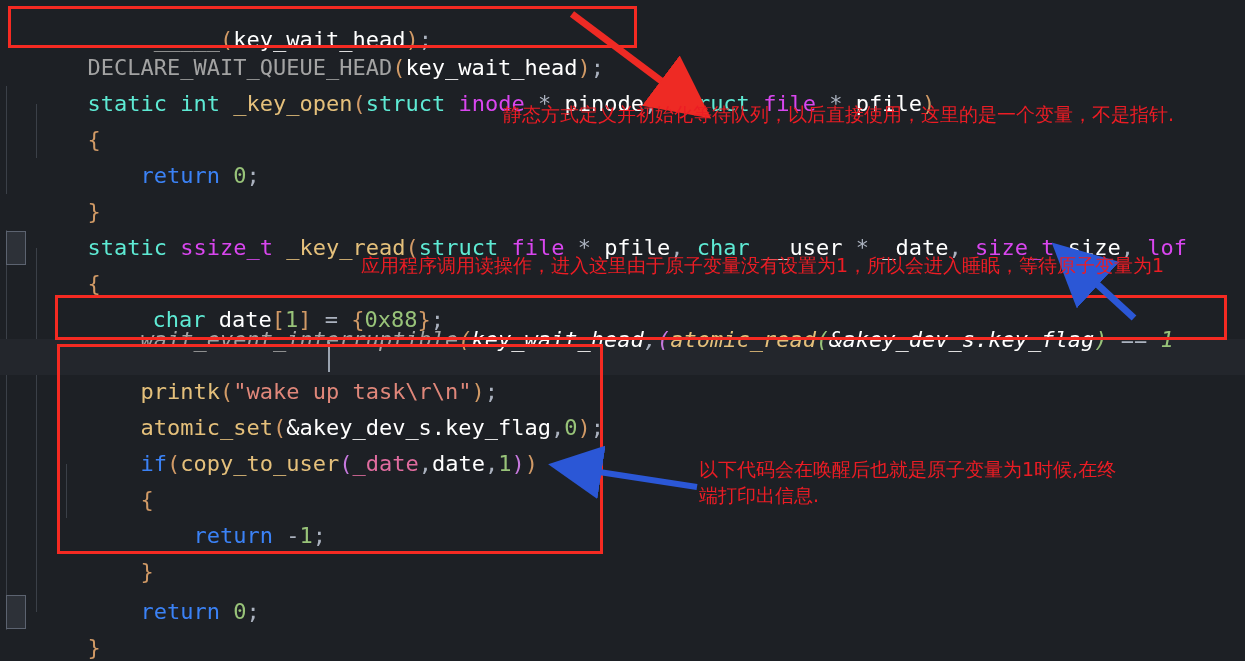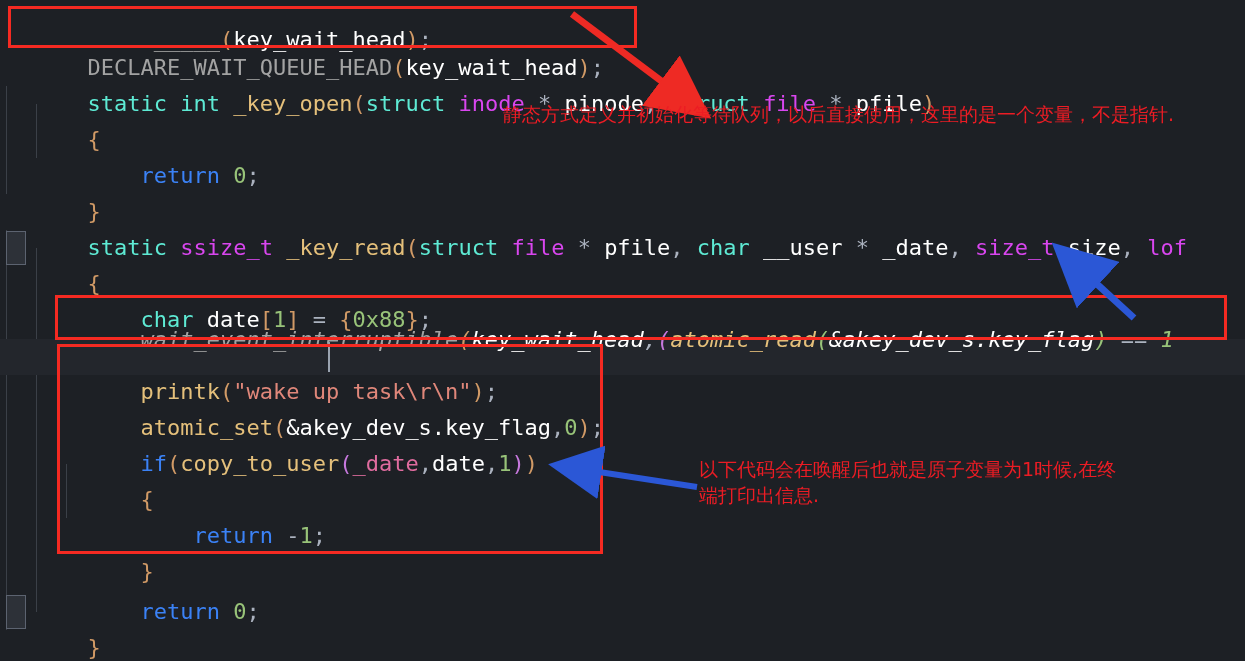--- a/index.html
+++ b/index.html
@@ -138,21 +138,21 @@
     <div class="ln" style="position:absolute;top:194px;left:0;">
       <span class="kw">static</span> <span class="typ">ssize_t</span> <span class="fn">_key_read</span><span class="par">(</span><span class="kw">struct</span> <span class="typ">file</span> <span class="op">*</span> <span class="var">pfile</span><span class="op">,</span> <span class="kw">char</span> <span class="var">__user</span> <span class="op">*</span> <span class="var">_date</span><span class="op">,</span> <span class="typ">size_t</span> <span class="var">size</span><span class="op">,</span> <span class="typ">lof</span>
     </div>
 
     
     <div class="ln" style="position:absolute;top:230px;left:0;">
       <span class="par">{</span>
     </div>
 
     
-    <div class="ln" style="position:absolute;top:266px;left:0;">
+    <div class="ln" style="position:absolute;top:266px;left:12px;">
       <span class="kw">    char</span> <span class="var">date</span><span class="par">[</span><span class="num">1</span><span class="par">]</span> <span class="op">=</span> <span class="par">{</span><span class="num">0x88</span><span class="par">}</span><span class="op">;</span>
     </div>
 
     
     <div class="ln" style="position:absolute;top:286px;left:0;font-style:italic;">
       <span class="fn">    </span><span class="mac">wait_event_interruptible</span><span class="par">(</span><span class="var">key_wait_head</span><span class="op">,</span><span class="par2">(</span><span class="fn">atomic_read</span><span class="par3">(</span><span class="var">&amp;akey_dev_s.key_flag</span><span class="par3">)</span> <span class="op">==</span> <span class="num">1</span>
     </div>
 
     
     <div class="ln" style="position:absolute;top:338px;left:0;">
@@ -216,16 +216,17 @@
         <path d="M0,0 L9,4.5 L0,9 z" fill="#2b57d6"></path>
       </marker>
     </defs>
     <line x1="572" y1="14" x2="700" y2="110" stroke="#ee2a24" stroke-width="7" marker-end="url(#ah-red)"></line>
     <line x1="1134" y1="318" x2="1062" y2="252" stroke="#2b57d6" stroke-width="7" marker-end="url(#ah-blue)"></line>
     <line x1="697" y1="487" x2="560" y2="466" stroke="#2b57d6" stroke-width="6" marker-end="url(#ah-blue)"></line>
   </svg>
 
   <div class="annot" style="left:503px;top:101px;width:740px;">静态方式定义并初始化等待队列，以后直接使用，这里的是一个变量，不是指针.</div>
 
+  <div class="annot" style="left:361px;top:252px;width:880px;">应用程序调用读操作，进入这里由于原子变量没有设置为1，所以会进入睡眠，等待原子变量为1</div>
 
   <div class="annot" style="left:699px;top:456px;width:430px;">以下代码会在唤醒后也就是原子变量为1时候,在终端打印出信息.</div>
 
 </div>
 
 </body></html>

